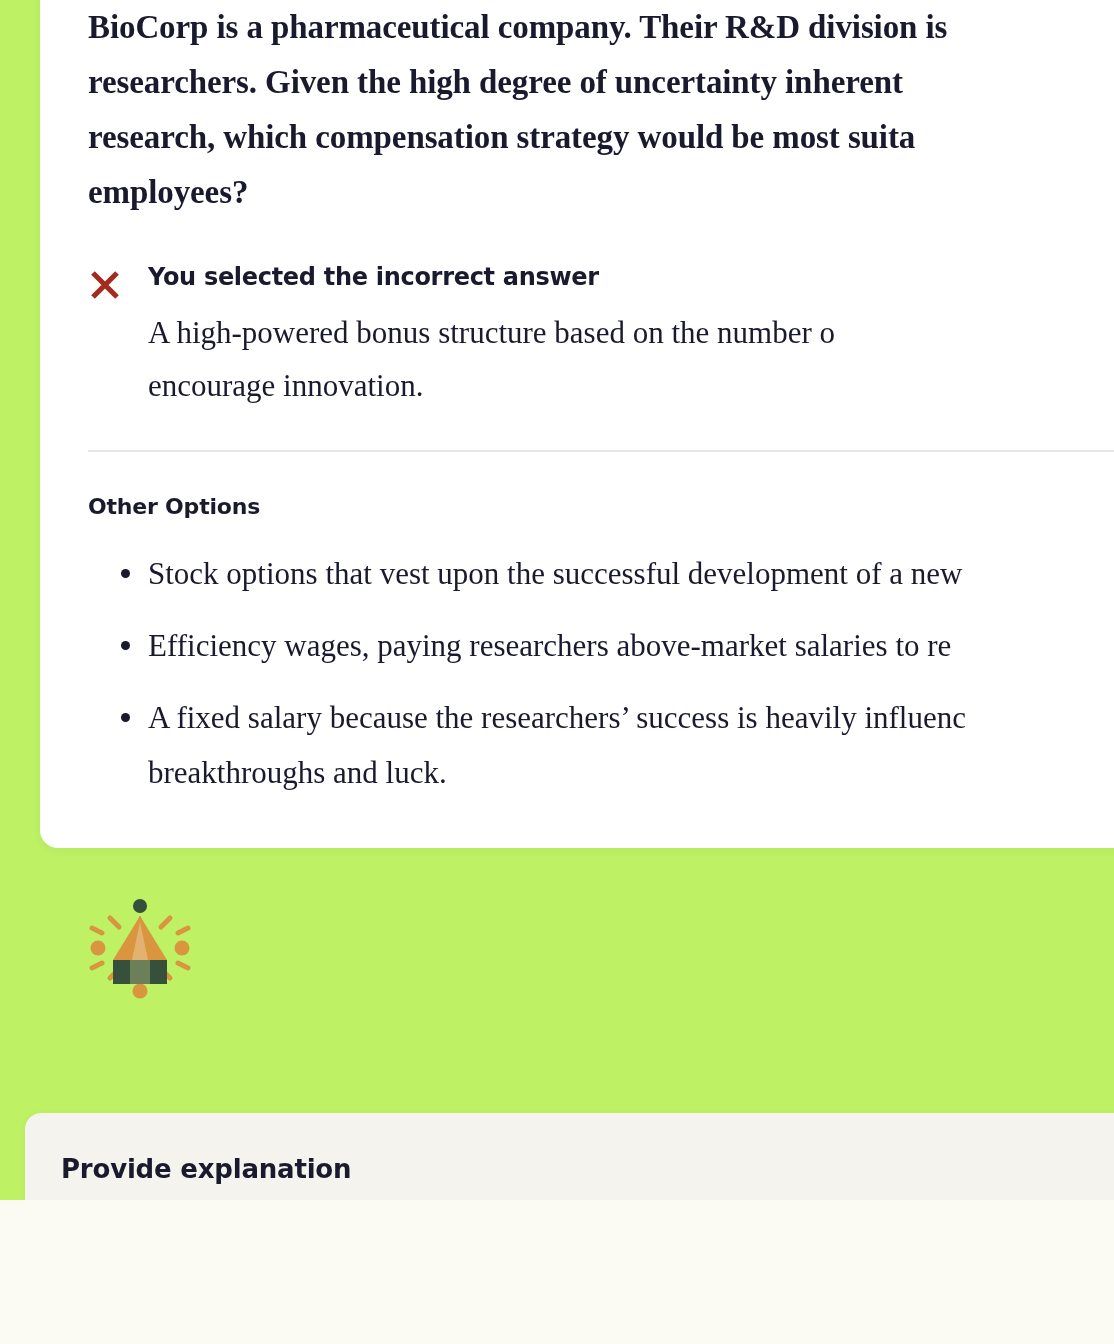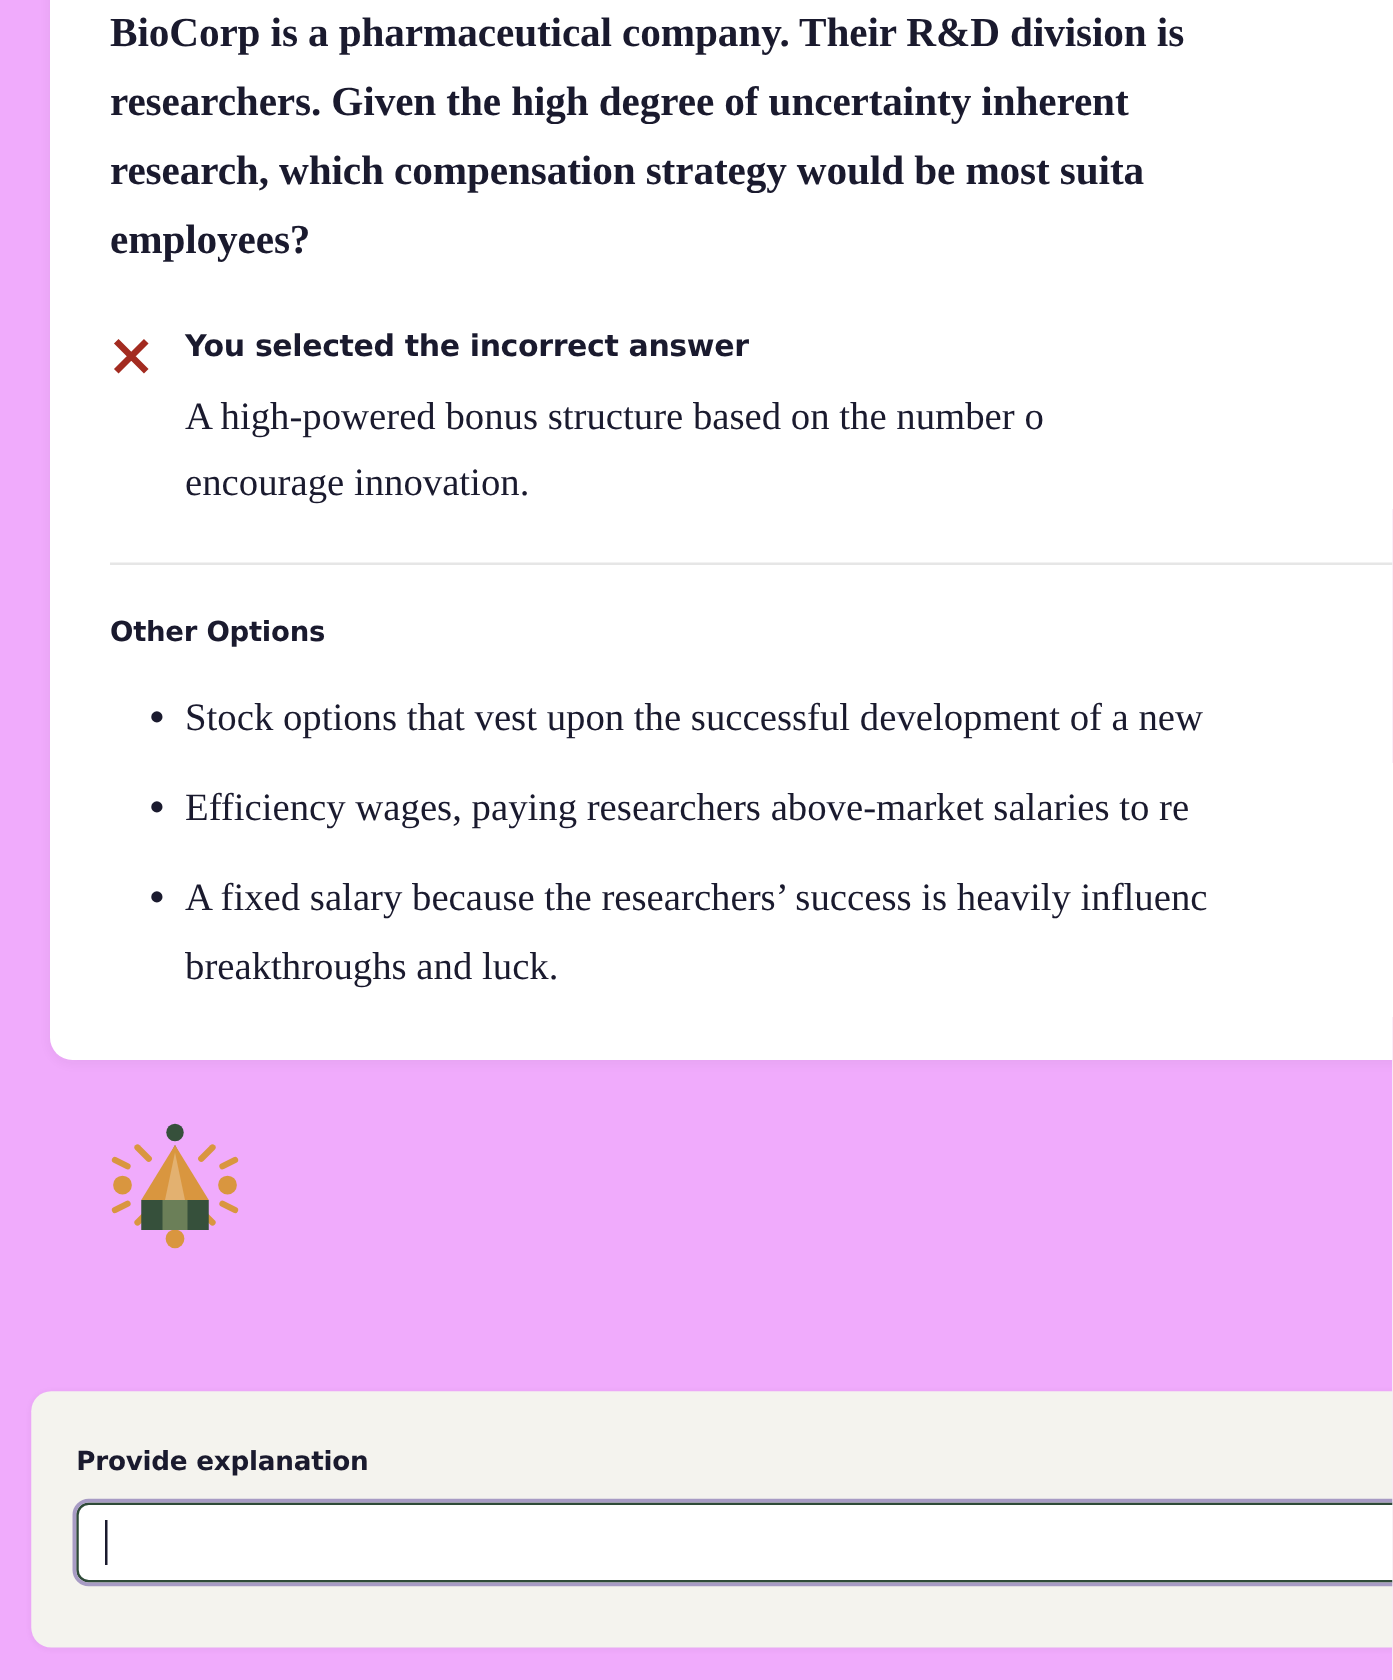--- a/index.html
+++ b/index.html
@@ -9,22 +9,22 @@
     width: 1114px;
     height: 1344px;
     overflow: hidden;
     background: #FBFBF4;
     font-family: "Liberation Sans", sans-serif;
   }
 
   #app {
     position: relative;
     width: 1114px;
-    height: 1344px;
-    background: #f0abfc;
+    height: 1200px;
+    background: #bef264;
     overflow: hidden;
   }
 
   
   .answer-card {
     position: absolute;
     left: 40px;
     top: -34px;
     width: 1180px;           
     background: #FFFFFF;
@@ -163,21 +163,21 @@
     width: 1130px;          
     height: 205px;
     background: #F4F3EE;
     border-radius: 16px;
     padding: 44px 40px 0 36px;
     box-shadow: 0 1px 6px rgba(30,30,40,0.05);
   }
   .input-label {
     font-family: "DejaVu Sans", sans-serif;
     font-weight: bold;
-    font-size: 21px;
+    font-size: 26px;
     line-height: 24px;
     color: #1A1A2E;
     letter-spacing: -0.2px;
   }
   .input-shell {
     margin-top: 21px;
     width: 1090px;
     border-radius: 10px;
     outline: 3px solid #A79BC4;
     border: 2px solid #2E4A38;

